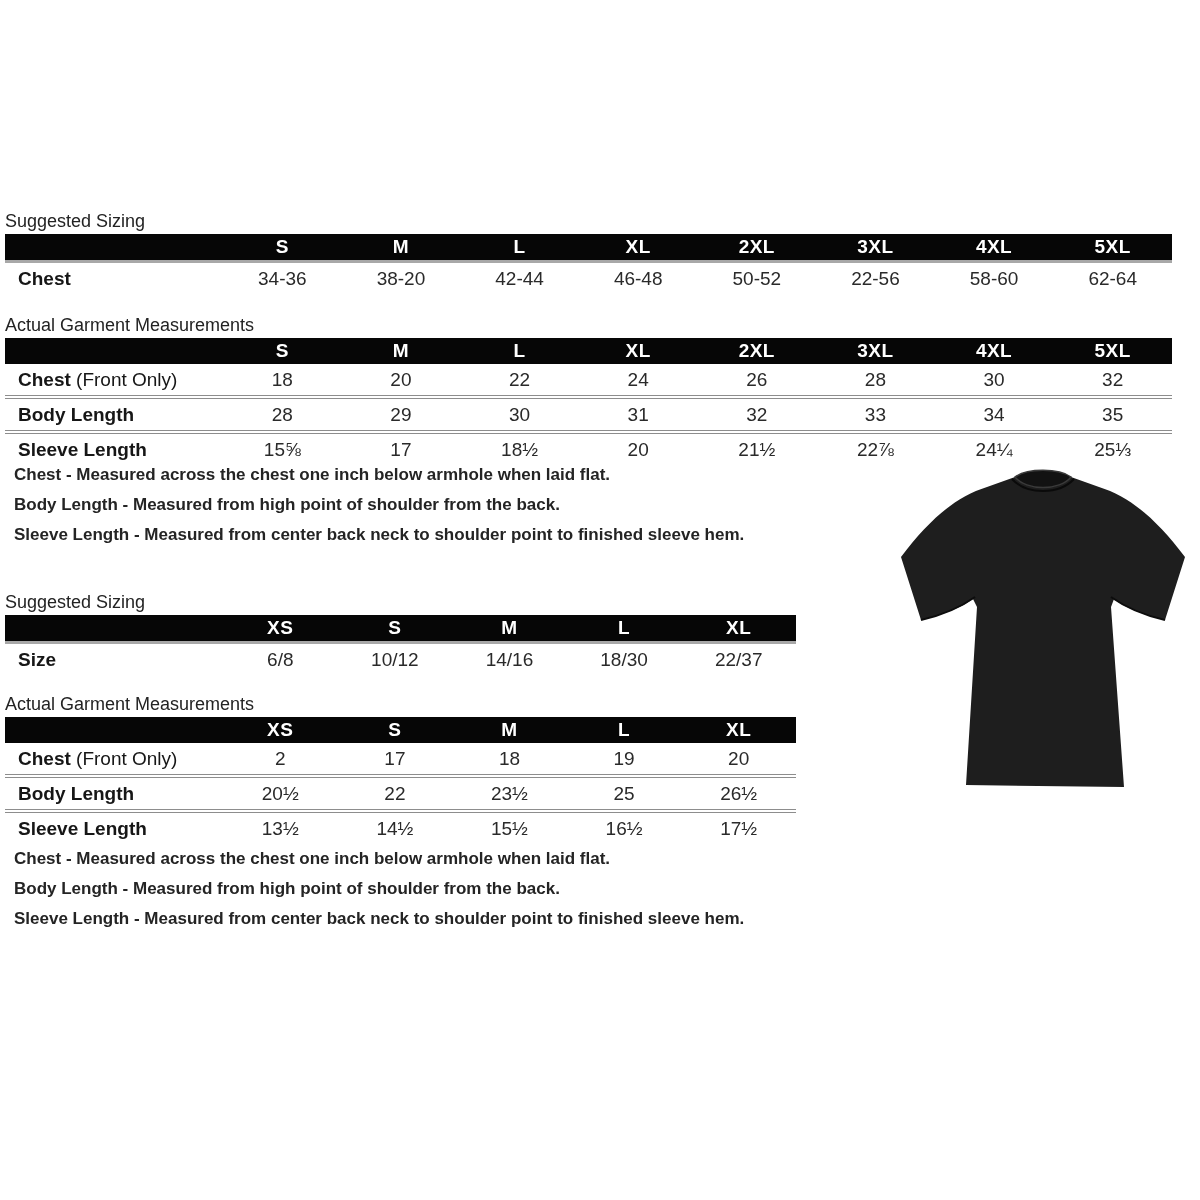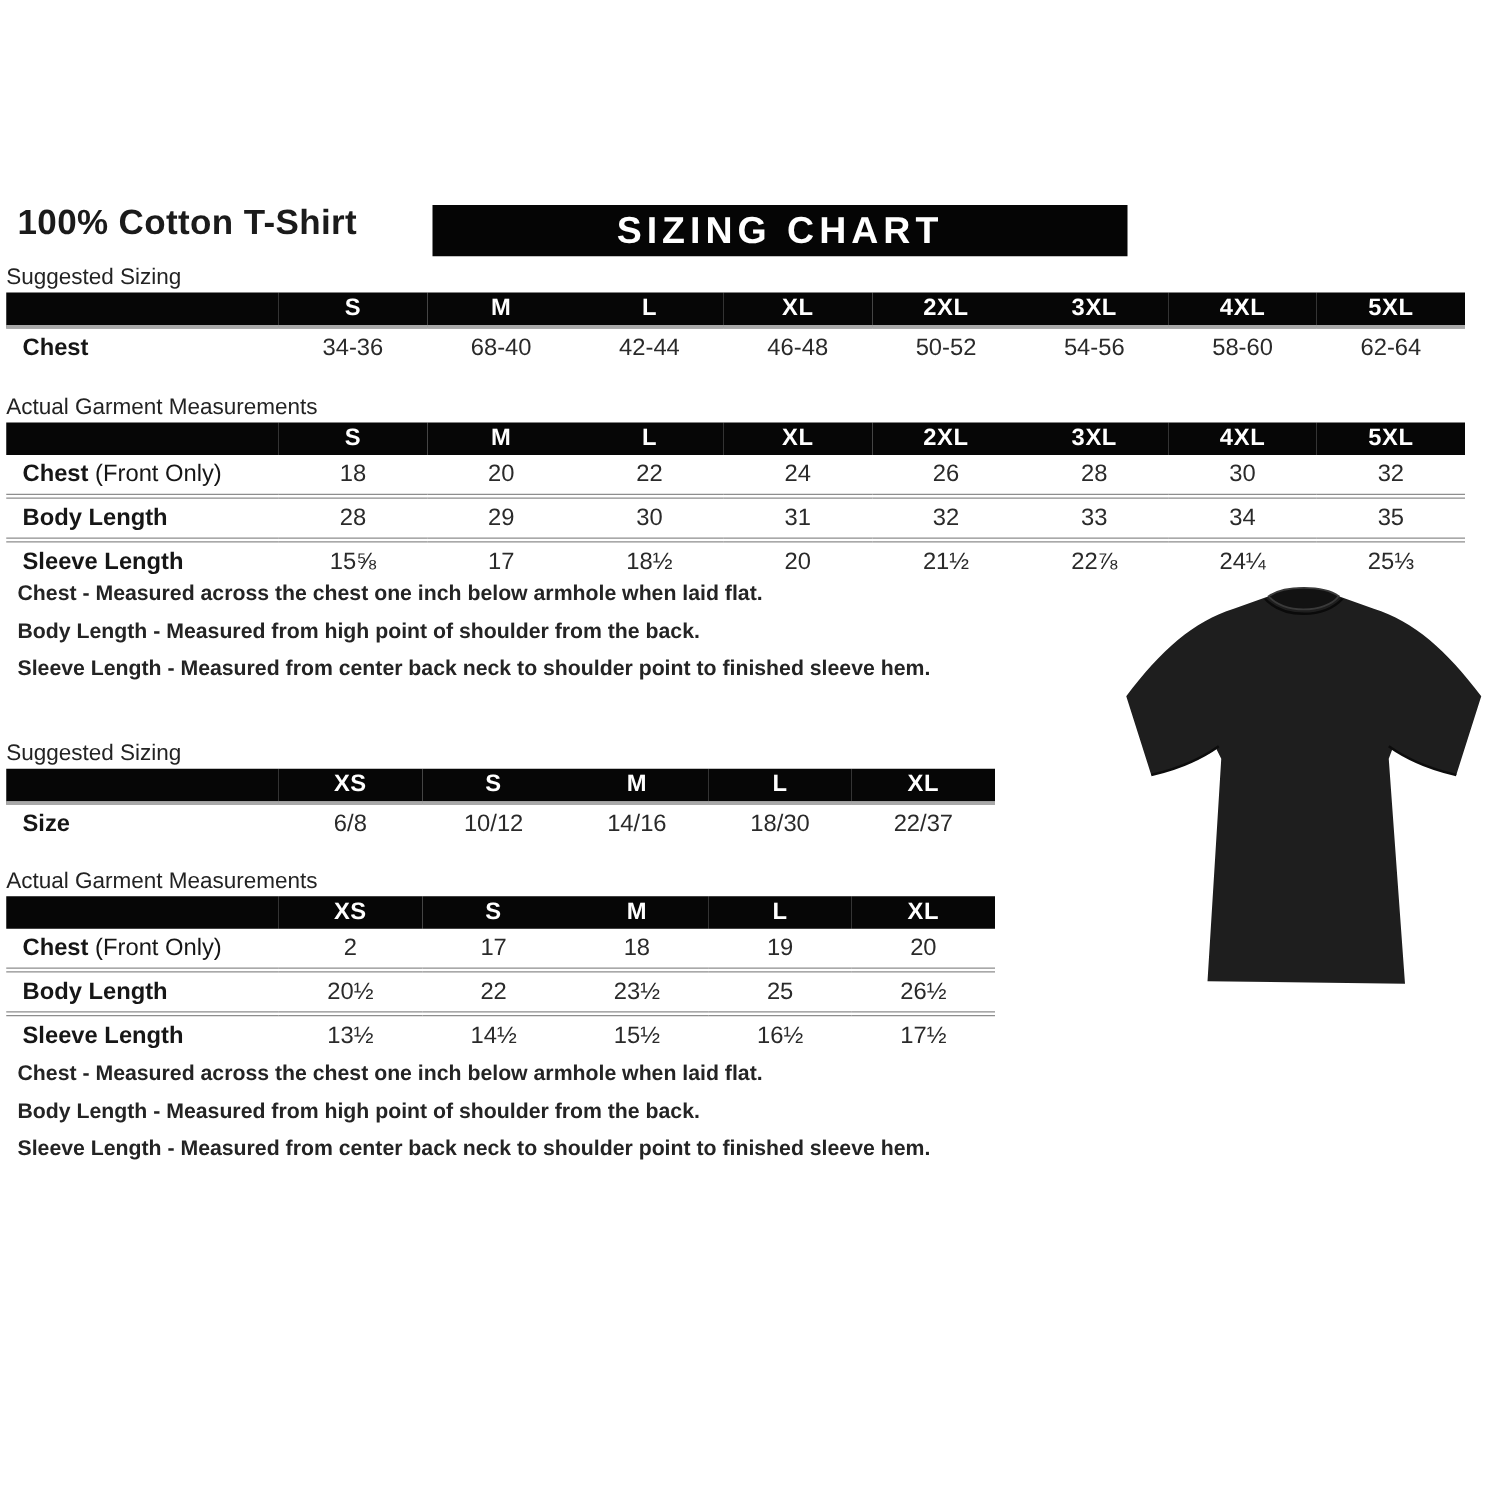--- a/index.html
+++ b/index.html
@@ -74,25 +74,21 @@
     color: #242424;
     white-space: nowrap;
   }
   .tshirt-wrap { position: absolute; left: 893px; top: 465px; width: 300px; height: 335px; }
 </style>
 </head>
 <body>
 
 <div class="page">
 
-  <div class="page-title" style="left:14px; top:162px;">100% Cotton T-Shirt</div>
-
-  <div class="banner">
-    <span>SIZING CHART</span>
-  </div>
+
 
   <div class="section-label" style="left:5px; top:211px;">Suggested Sizing</div>
 
   <table class="sizing-table suggested" style="left:5px; top:234px; width:1167px;">
       <thead>
         <tr>
           <th class="label-col"></th>
           <th>S</th>
           <th>M</th>
           <th>L</th>
@@ -100,25 +96,25 @@
           <th>2XL</th>
           <th>3XL</th>
           <th>4XL</th>
           <th>5XL</th>
         </tr>
       </thead>
       <tbody>
         <tr>
           <td class="row-label"><b>Chest</b></td>
           <td>34-36</td>
-          <td>68-40</td>
+          <td>38-20</td>
           <td>42-44</td>
           <td>46-48</td>
           <td>50-52</td>
-          <td>54-56</td>
+          <td>22-56</td>
           <td>58-60</td>
           <td>62-64</td>
         </tr>
       </tbody>
     </table>
 
   <div class="section-label" style="left:5px; top:315px;">Actual Garment Measurements</div>
 
   <table class="sizing-table actual" style="left:5px; top:338px; width:1167px;">
       <thead>

